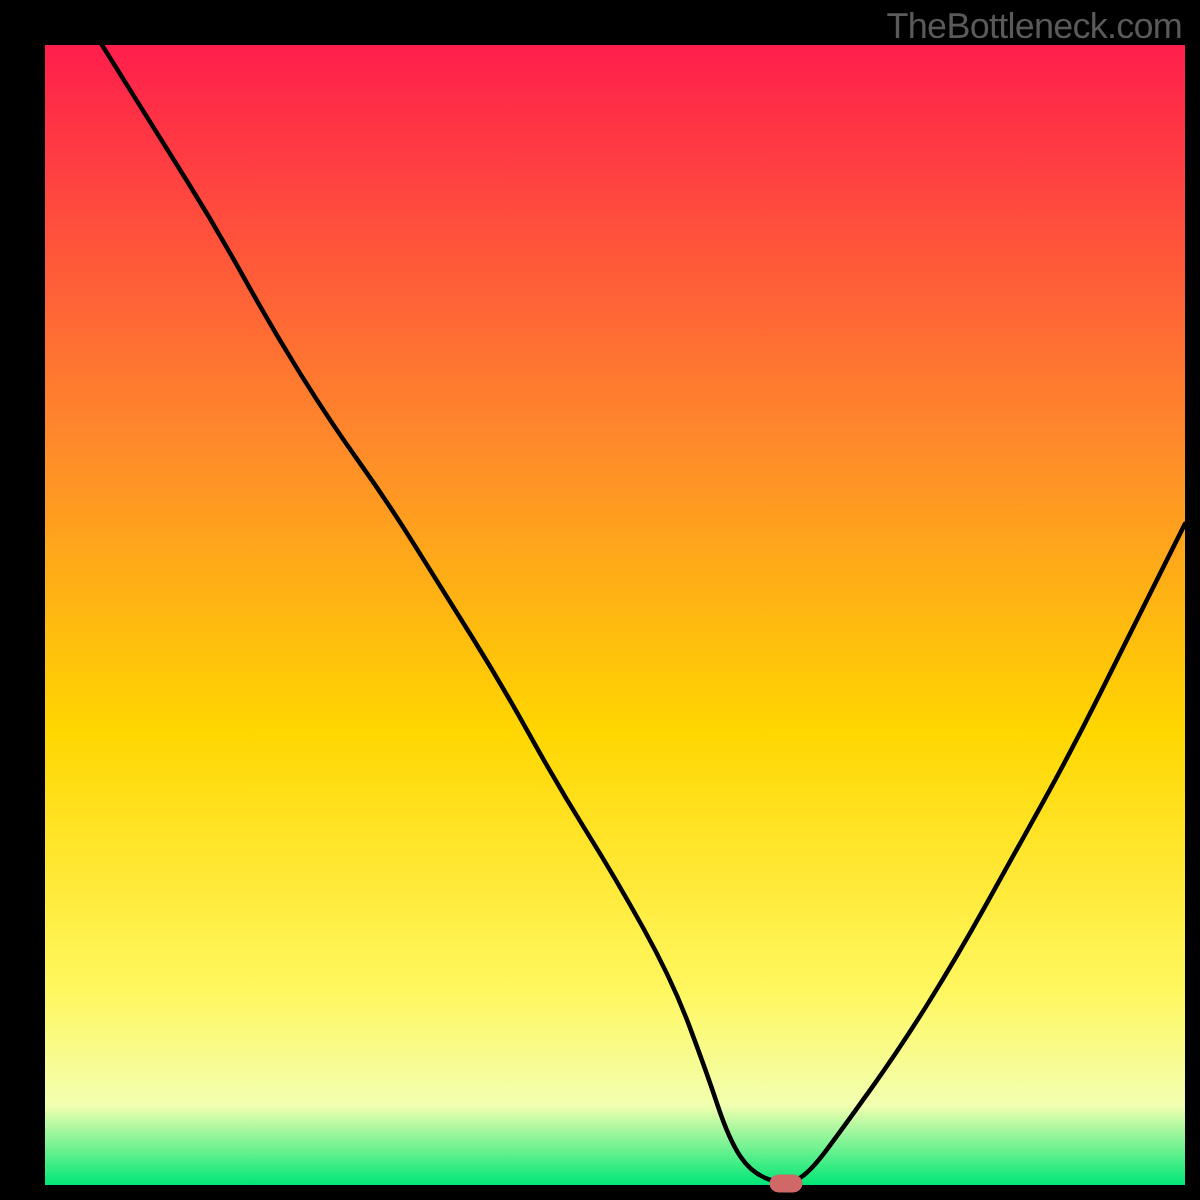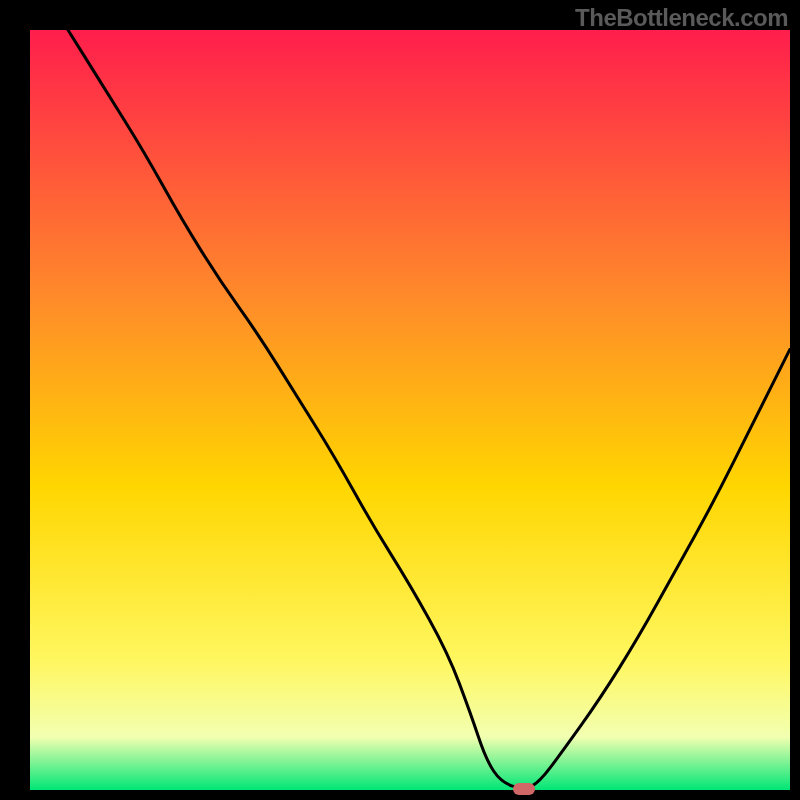--- a/index.html
+++ b/index.html
@@ -17,21 +17,21 @@
     top: 0;
     width: 800px;
     height: 800px;
   }
   .watermark {
     position: absolute;
     top: 4px;
     right: 12px;
     color: #5a5a5a;
     font-size: 24px;
-    font-weight: 700;
+    font-weight: 400;
     letter-spacing: -0.5px;
   }
   svg { display: block; }
 </style>
 </head>
 <body>
 
 <div class="frame">
   <svg width="800" height="800" viewBox="0 0 800 800">
     <defs>

